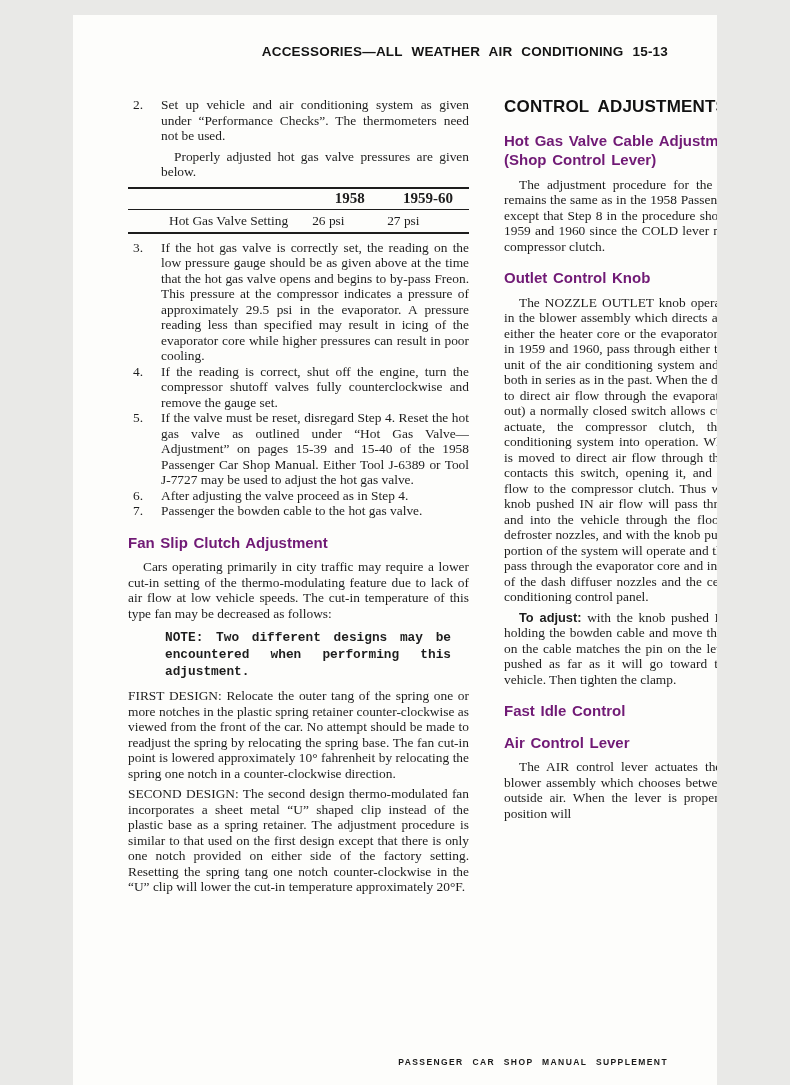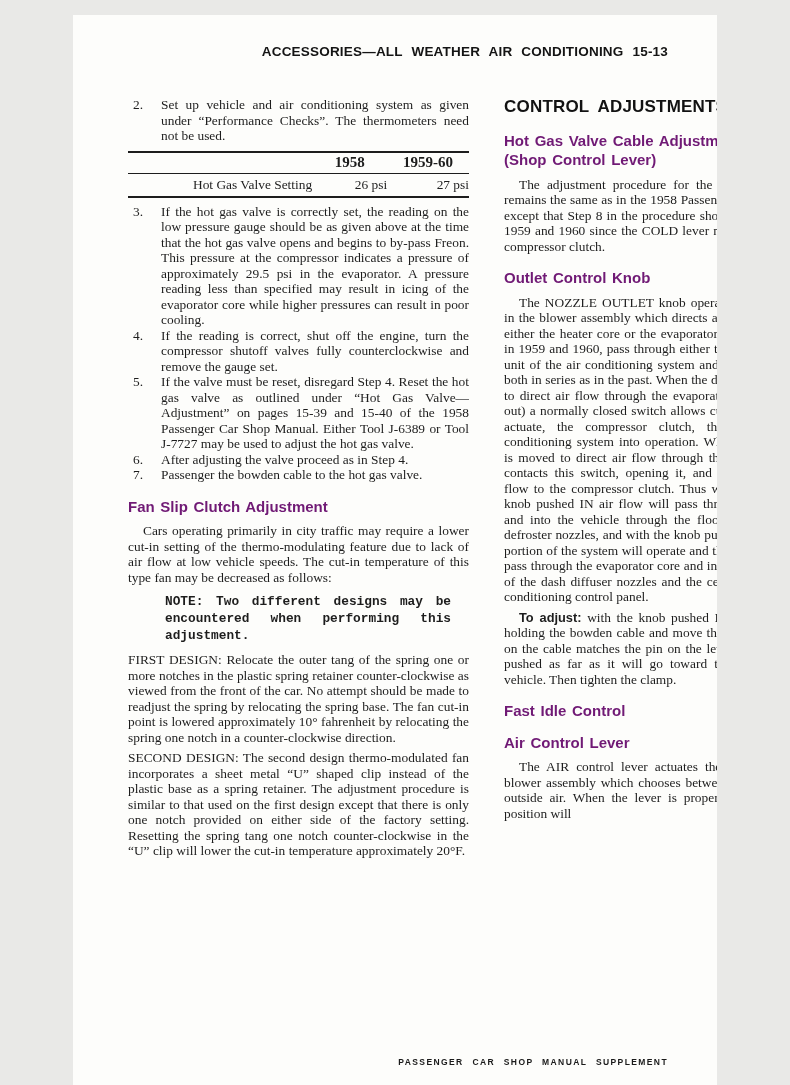--- a/index.html
+++ b/index.html
@@ -57,23 +57,23 @@
   }
   table.spec th{
     font-weight:700;
     font-size:15px;
     padding:2px 0 3px 0;
     border-bottom:1.5px solid #1d1d1d;
     text-align:center;
   }
   table.spec td{
     padding:3px 0 3px 0;
-    text-align:right;
-  }
-  table.spec .lbl{ text-align:right; padding-left:17px; width:54%; }
+    text-align:left;
+  }
+  table.spec .lbl{ text-align:center; padding-left:17px; width:54%; }
   table.spec .c1{ width:22%; }
   table.spec .c2{ width:24%; }
 
   
   .h-main{
     font-family:"Liberation Sans", sans-serif;
     font-weight:700;
     font-size:17px;
     letter-spacing:0.2px;
     word-spacing:4px;
@@ -128,20 +128,21 @@
 
   <div class="running-head">ACCESSORIES—ALL WEATHER AIR CONDITIONING 15-13</div>
 
   <div class="col col-left">
 
     <div class="li">
       <span class="num">2.</span>
       <span class="txt">Set up vehicle and air conditioning system as given under “Performance Checks”. The thermometers need not be used.</span>
     </div>
 
+    <p class="sub-para">Properly adjusted hot gas valve pressures are given below.</p>
 
     <table class="spec">
       <tbody>
           <tr>
         <th class="lbl"></th>
         <th class="c1">1958</th>
         <th class="c2">1959-60</th>
       </tr>
       <tr>
         <td class="lbl">Hot Gas Valve Setting</td>

